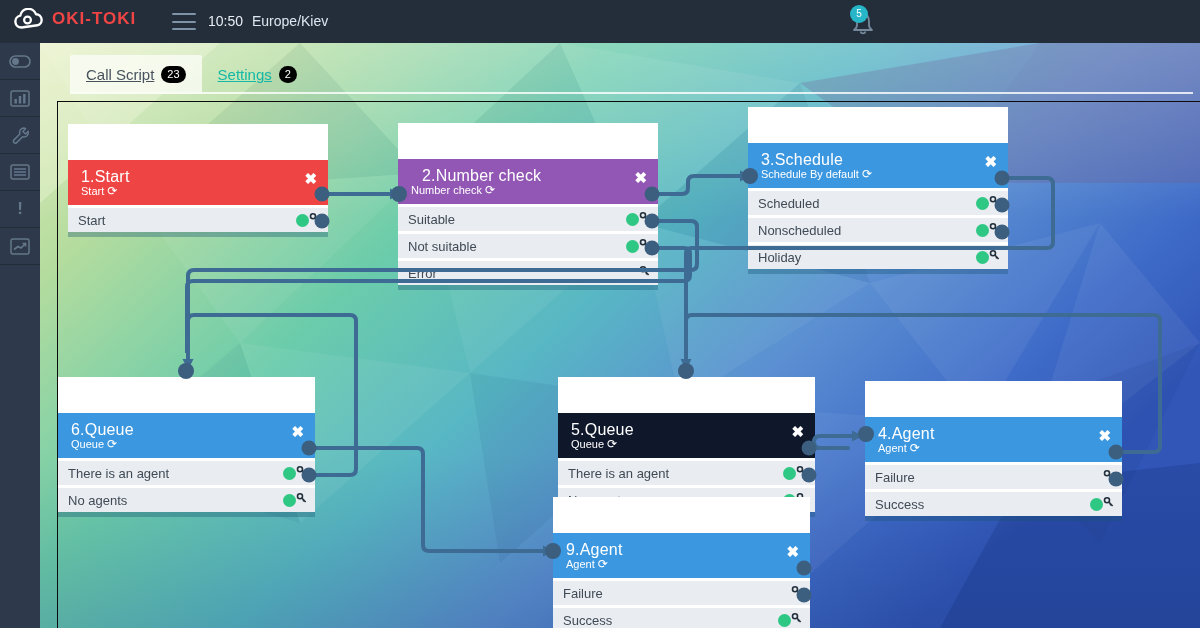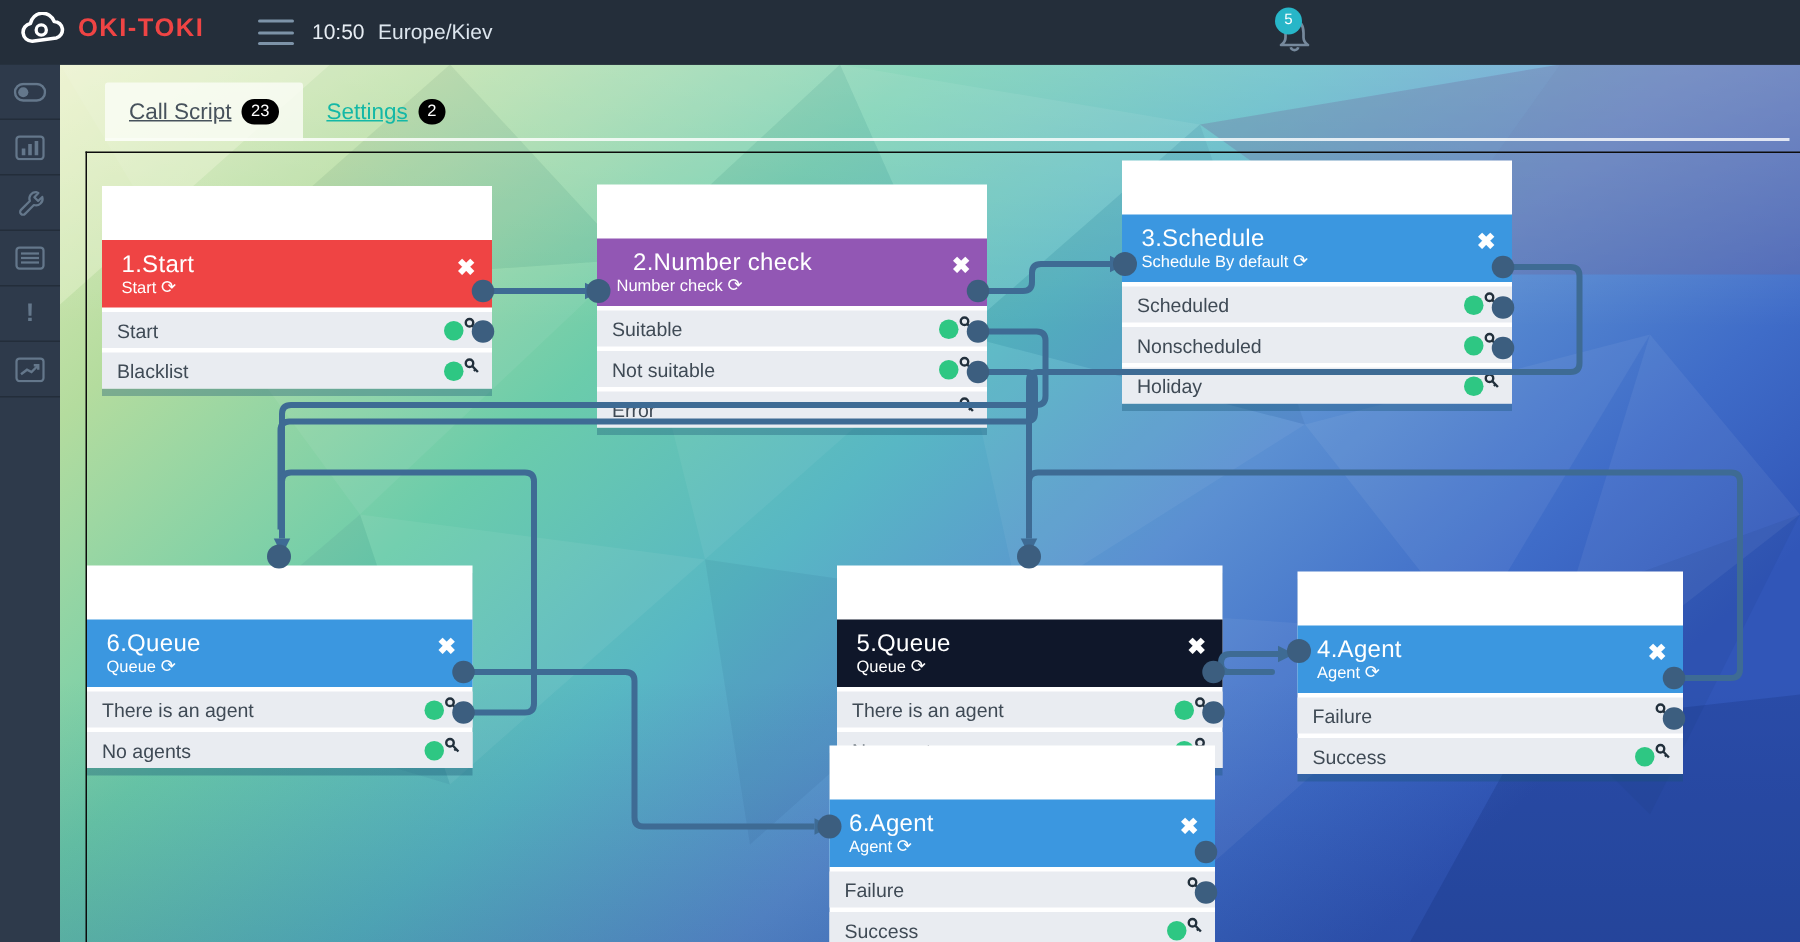--- a/index.html
+++ b/index.html
@@ -198,29 +198,20 @@
         </div>
         <div class="node-row">
           <span class="row-label">Start</span>
           <span class="green-dot"></span>
           <span class="key-ico"><svg width="12" height="13" viewBox="0 0 12 13">
               <circle cx="4" cy="4.2" r="2.5" fill="none" stroke="#22303c" stroke-width="1.6"></circle>
               <line x1="5.8" y1="6" x2="9.6" y2="10" stroke="#22303c" stroke-width="1.6"></line>
               <line x1="8" y1="8.2" x2="6.9" y2="9.3" stroke="#22303c" stroke-width="1.4"></line>
             </svg></span>
         </div>
-        <div class="node-row">
-          <span class="row-label">Blacklist</span>
-          <span class="green-dot"></span>
-          <span class="key-ico"><svg width="12" height="13" viewBox="0 0 12 13">
-              <circle cx="4" cy="4.2" r="2.5" fill="none" stroke="#22303c" stroke-width="1.6"></circle>
-              <line x1="5.8" y1="6" x2="9.6" y2="10" stroke="#22303c" stroke-width="1.6"></line>
-              <line x1="8" y1="8.2" x2="6.9" y2="9.3" stroke="#22303c" stroke-width="1.4"></line>
-            </svg></span>
-        </div>
       </div>
       <div class="node" style="left: 358px; top: 80px; width: 260px;">
         <div class="node-header" style="background: rgb(146, 87, 180); padding-left: 24px;">
           <span class="node-title">2.Number check</span>
           <span class="node-sub"><span>Number check</span> <span class="refresh">⟳</span></span>
           <span class="node-close">✖</span>
         </div>
         <div class="node-row">
           <span class="row-label">Suitable</span>
           <span class="green-dot"></span>
@@ -351,21 +342,21 @@
           <span class="green-dot"></span>
           <span class="key-ico"><svg width="12" height="13" viewBox="0 0 12 13">
               <circle cx="4" cy="4.2" r="2.5" fill="none" stroke="#22303c" stroke-width="1.6"></circle>
               <line x1="5.8" y1="6" x2="9.6" y2="10" stroke="#22303c" stroke-width="1.6"></line>
               <line x1="8" y1="8.2" x2="6.9" y2="9.3" stroke="#22303c" stroke-width="1.4"></line>
             </svg></span>
         </div>
       </div>
       <div class="node" style="left: 513px; top: 454px; width: 257px;">
         <div class="node-header" style="background: rgb(59, 151, 224);">
-          <span class="node-title">6.Agent</span>
+          <span class="node-title">9.Agent</span>
           <span class="node-sub"><span>Agent</span> <span class="refresh">⟳</span></span>
           <span class="node-close">✖</span>
         </div>
         <div class="node-row">
           <span class="row-label">Failure</span>
           <span class="key-ico"><svg width="12" height="13" viewBox="0 0 12 13">
               <circle cx="4" cy="4.2" r="2.5" fill="none" stroke="#22303c" stroke-width="1.6"></circle>
               <line x1="5.8" y1="6" x2="9.6" y2="10" stroke="#22303c" stroke-width="1.6"></line>
               <line x1="8" y1="8.2" x2="6.9" y2="9.3" stroke="#22303c" stroke-width="1.4"></line>
             </svg></span>

